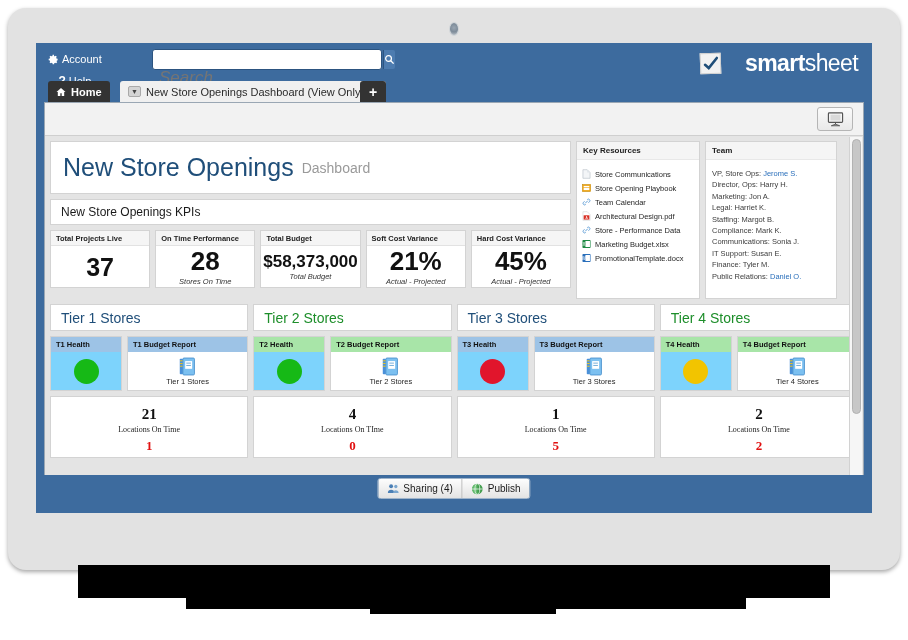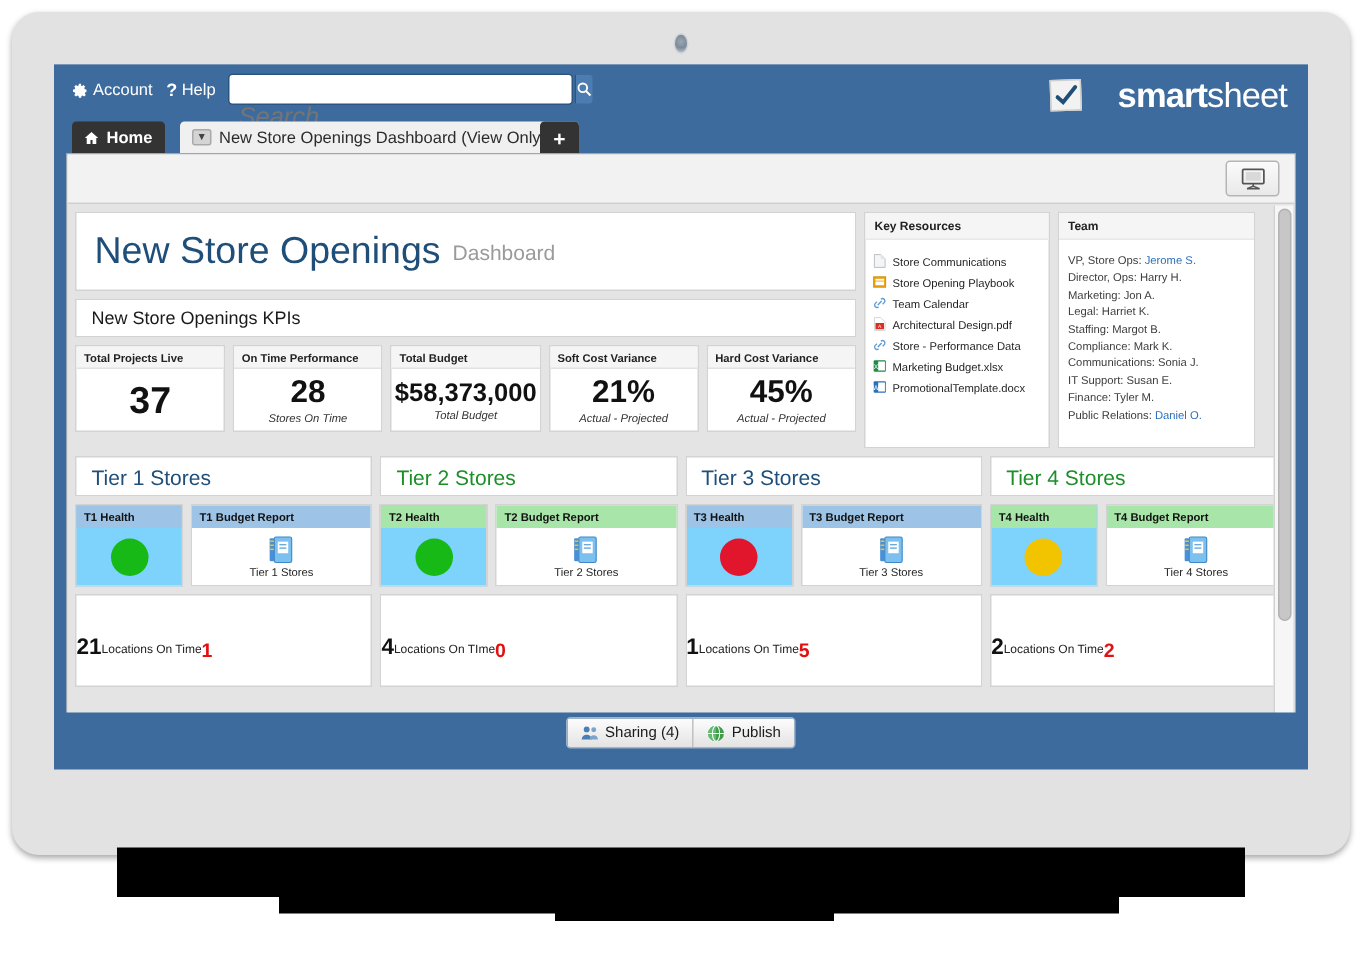--- a/index.html
+++ b/index.html
@@ -49,21 +49,21 @@
     width: 836px; height: 470px;
     background: #3d6b9e;
     overflow: hidden;
   }
 
   
   .chrome-top {
     position: relative; height: 38px;
     background: #3d6b9e;
   }
-  .chrome-left { position: absolute; left: 12px; top: 10px; display: flex; align-items: center; gap: 9px; }
+  .chrome-left { position: absolute; left: 12px; top: 10px; display: flex; align-items: center; gap: 9px; flex-direction: column; }
   .chrome-link {
     color: #ffffff; font-size: 11px; display: flex; align-items: center; gap: 3px;
     cursor: pointer; white-space: nowrap;
   }
   .gear-ic { width: 11px; height: 11px; display: inline-block; }
   .help-ic { font-size: 12px; font-weight: bold; color:#fff; }
 
   .search-wrap {
     position: absolute; left: 116px; top: 6px;
     width: 230px; height: 21px;
@@ -162,21 +162,21 @@
   .kpi-card { flex: 1; background: #fff; border: 1px solid #d3d3d3; height: 58px; }
   .kpi-card .kh {
     height: 15px; background: #f5f5f5; border-bottom: 1px solid #e2e2e2;
     font-size: 7.5px; font-weight: bold; color: #222; display: flex; align-items: center;
     padding-left: 5px;
   }
   .kpi-body { height: 42px; display: flex; flex-direction: column;
               align-items: center; justify-content: center; }
   .kpi-val { font-weight: bold; color: #111; line-height: 1.05; }
   .v-big { font-size: 25px; }
-  .v-med { font-size: 21px; }
+  .v-med { font-size: 26px; }
   .v-money { font-size: 17px; }
   .kpi-note { font-size: 7.5px; color: #333; margin-top: 1px; font-style: italic; }
 
   
   .side-panel { width: 124px; height: 158px; background: #fff; border: 1px solid #d3d3d3; }
   .side-panel.team { width: 132px; }
   .sp-head { height: 18px; background: #f5f5f5; border-bottom: 1px solid #e8e8e8;
              font-size: 8px; font-weight: bold; color: #222; display: flex;
              align-items: center; padding-left: 6px; }
   .res-list { padding: 7px 5px 0 5px; }
@@ -201,22 +201,23 @@
   .w-report { flex: 1; background: #fff; border: 1px solid #d3d3d3; }
   .w-head { height: 15px; font-size: 7.5px; font-weight: bold; color: #111;
             display: flex; align-items: center; padding-left: 5px; }
   .w-body { height: 38px; display: flex; flex-direction: column;
             align-items: center; justify-content: center; }
   .dot { width: 25px; height: 25px; border-radius: 50%; }
   .rpt-label { font-size: 7.5px; color: #1f1f1f; margin-top: 1px; }
 
   .tier-bottom {
     margin-top: 5px; background: #fff; border: 1px solid #d3d3d3; height: 62px;
-    display: flex; flex-direction: row; align-items: center; justify-content: flex-start;
+    display: flex; flex-direction: column; align-items: center; justify-content: flex-start;
     padding-top: 9px;
+    font-family: Liberation Serif, serif;
   }
   .tb-val { font-size: 15px; font-weight: bold; color: #111; }
   .tb-lbl { font-size: 8px; color: #222; margin-top: 2px; }
   .tb-red { font-size: 13px; font-weight: bold; color: #e11111; margin-top: 4px; }
 
   
   .statusbar {
     position: absolute; left: 0; bottom: 12px; width: 836px; height: 26px;
     background: #3d6b9e;
   }

